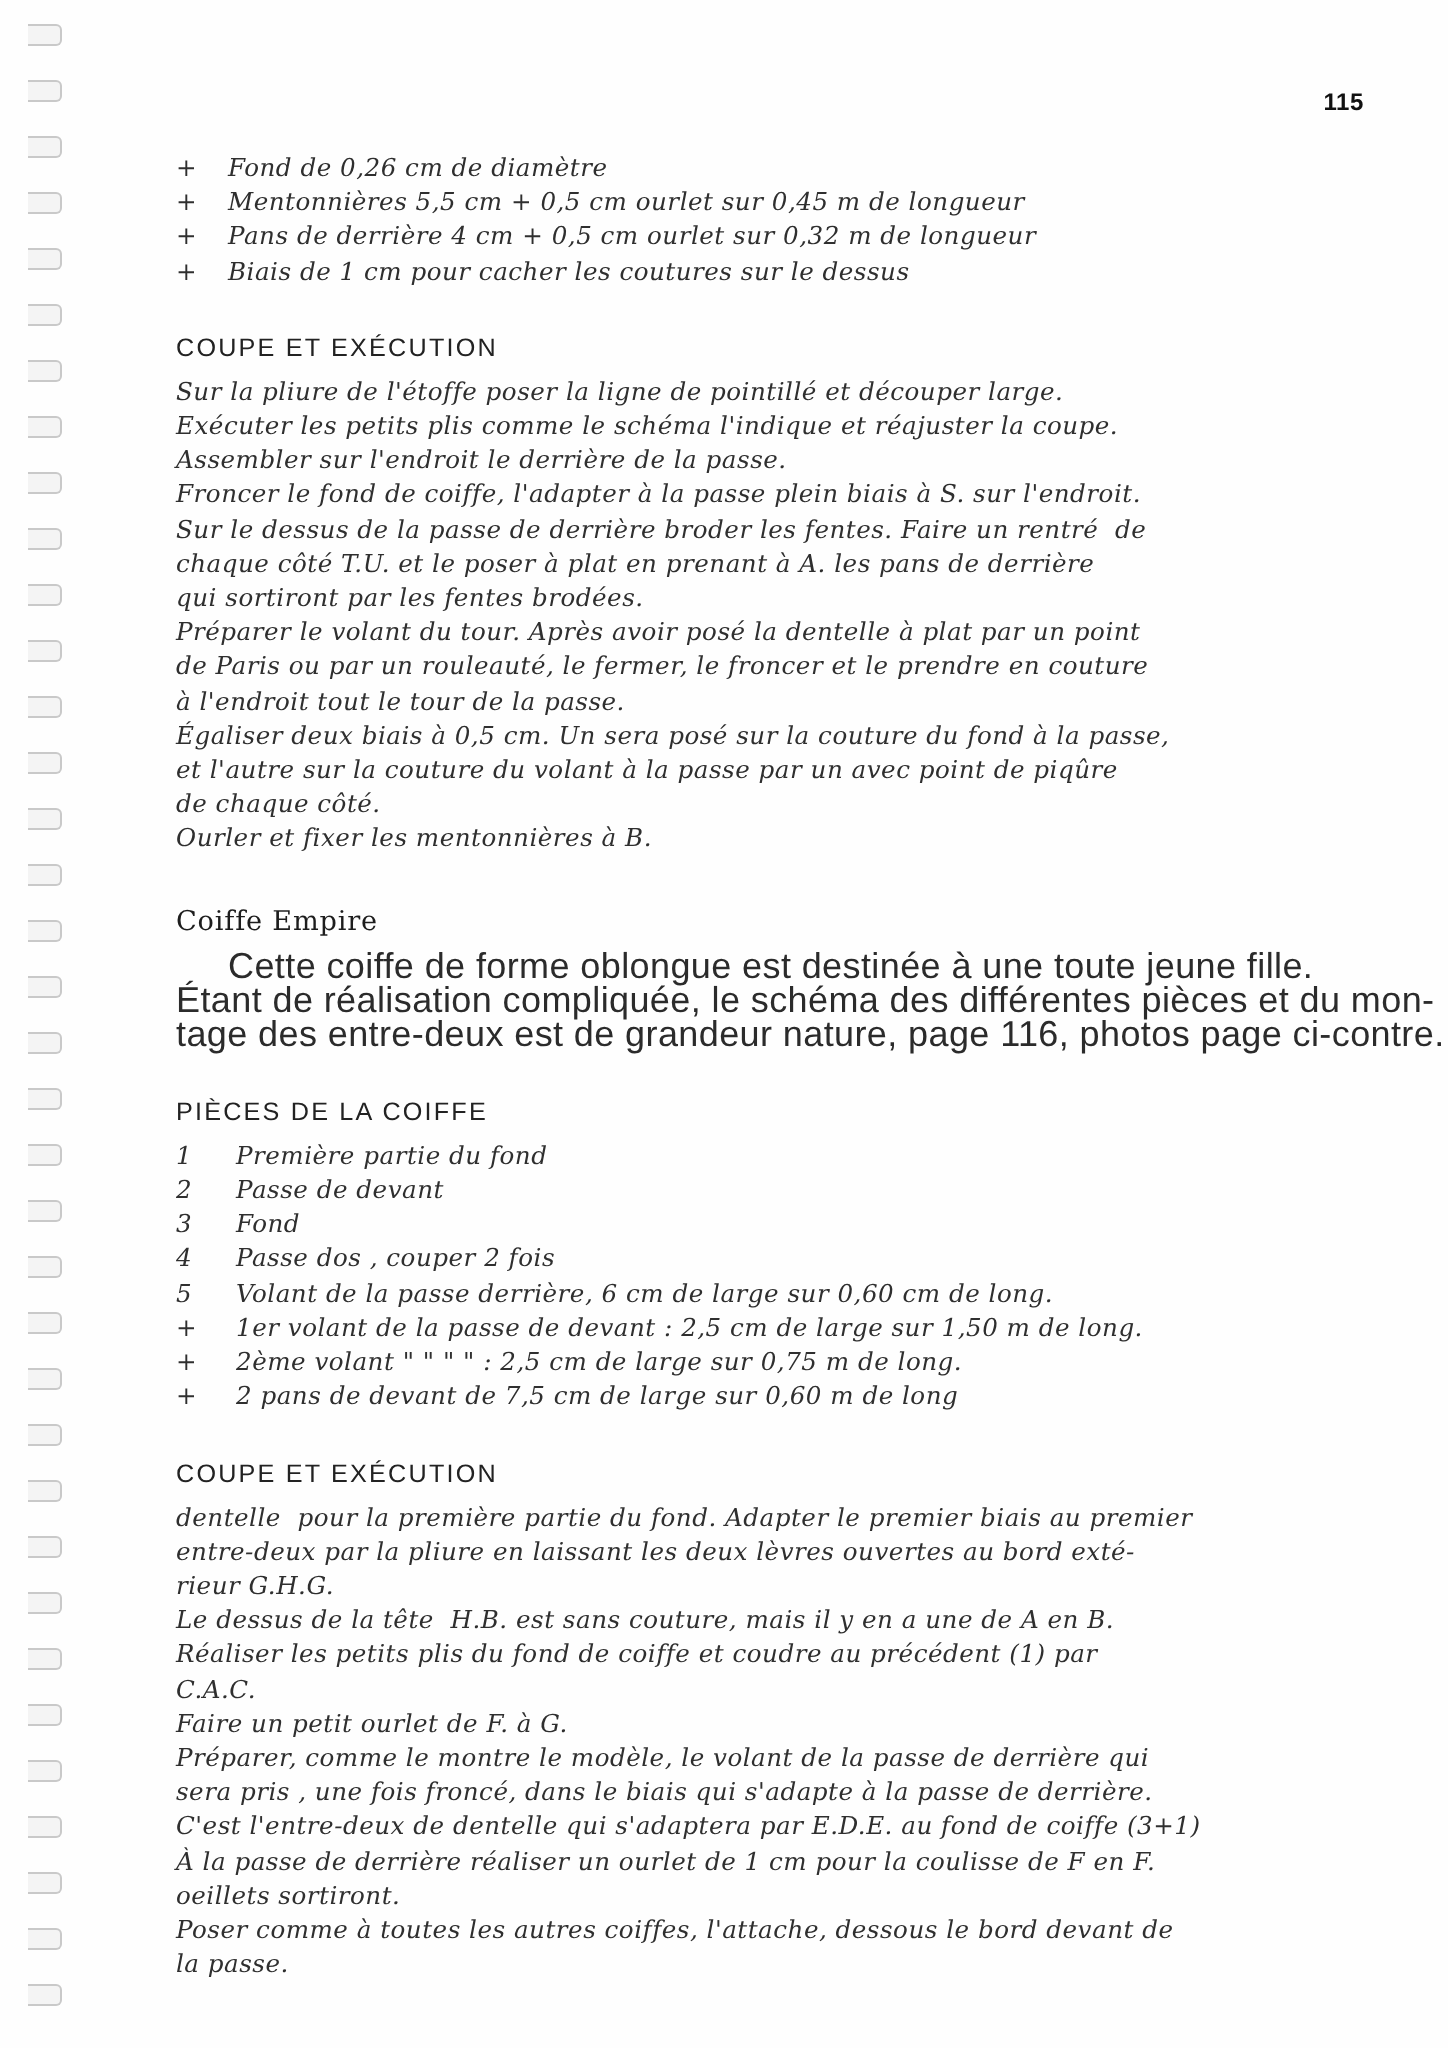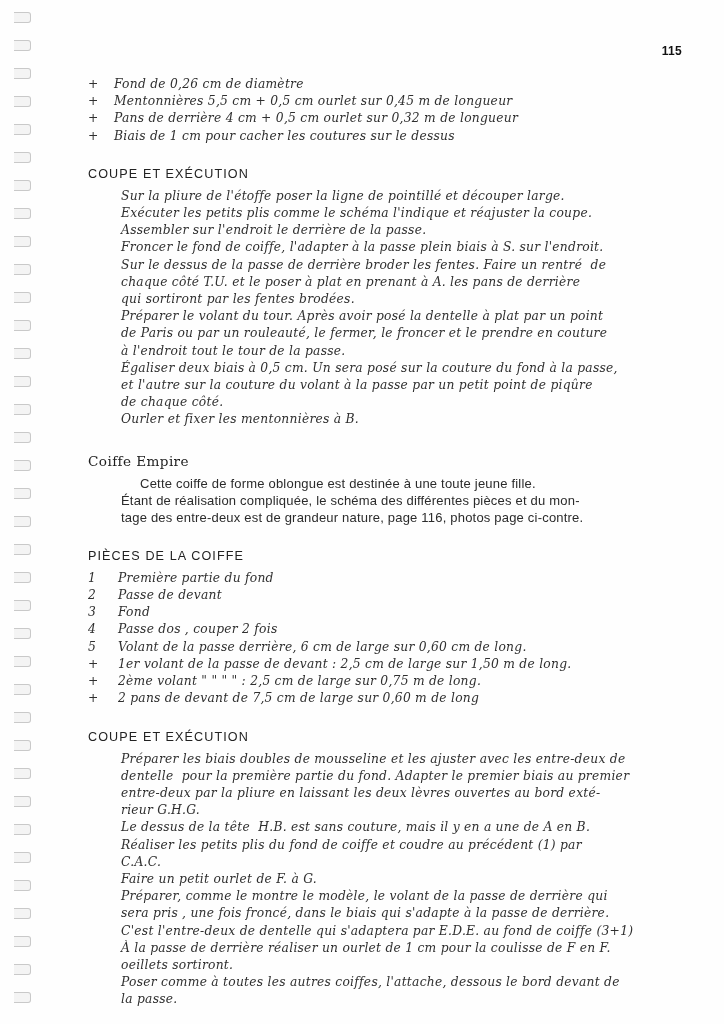--- a/index.html
+++ b/index.html
@@ -63,21 +63,21 @@
   .hand {
     font-family: "DejaVu Serif", serif;
     font-style: italic;
     font-size: 12.3px;
     line-height: 17.2px;
     color: #2f2f2f;
     letter-spacing: 0.25px;
   }
   .typed {
     font-family: "Liberation Sans", sans-serif;
-    font-size: 13px;
+    font-size: 18px;
     line-height: 17.4px;
     color: #2b2b2b;
     letter-spacing: 0.2px;
   }
 
   .plus-list {
     margin: 0;
   }
   .plus-row {
     display: flex;
@@ -126,21 +126,21 @@
   .num-mark {
     width: 30px;
     flex: 0 0 30px;
     font-family: "DejaVu Serif", serif;
     font-style: italic;
     font-size: 12.3px;
     color: #2f2f2f;
   }
   .num-text { flex: 1 1 auto; }
 
-  .block { margin-top: 2px; margin-left: 33px; }
+  .block { margin-top: 2px; }
 </style>
 </head>
 <body>
 
 <div class="binding">
     <div class="hole" style="top: 12px;"></div>
     <div class="hole" style="top: 40px;"></div>
     <div class="hole" style="top: 68px;"></div>
     <div class="hole" style="top: 96px;"></div>
     <div class="hole" style="top: 124px;"></div>
@@ -209,21 +209,21 @@
       <div class="para-line">Exécuter les petits plis comme le schéma l'indique et réajuster la coupe.</div>
       <div class="para-line">Assembler sur l'endroit le derrière de la passe.</div>
       <div class="para-line">Froncer le fond de coiffe, l'adapter à la passe plein biais à S. sur l'endroit.</div>
       <div class="para-line">Sur le dessus de la passe de derrière broder les fentes. Faire un rentré  de</div>
       <div class="para-line">chaque côté T.U. et le poser à plat en prenant à A. les pans de derrière</div>
       <div class="para-line">qui sortiront par les fentes brodées.</div>
       <div class="para-line">Préparer le volant du tour. Après avoir posé la dentelle à plat par un point</div>
       <div class="para-line">de Paris ou par un rouleauté, le fermer, le froncer et le prendre en couture</div>
       <div class="para-line">à l'endroit tout le tour de la passe.</div>
       <div class="para-line">Égaliser deux biais à 0,5 cm. Un sera posé sur la couture du fond à la passe,</div>
-      <div class="para-line">et l'autre sur la couture du volant à la passe par un petit point de piqûre</div>
+      <div class="para-line">et l'autre sur la couture du volant à la passe par un avec point de piqûre</div>
       <div class="para-line">de chaque côté.</div>
       <div class="para-line">Ourler et fixer les mentonnières à B.</div>
     </div>
 
     <div class="title-right">Coiffe Empire</div>
 
     <div class="typed block">
       <div class="para-line">     Cette coiffe de forme oblongue est destinée à une toute jeune fille.</div>
       <div class="para-line">Étant de réalisation compliquée, le schéma des différentes pièces et du mon-</div>
       <div class="para-line">tage des entre-deux est de grandeur nature, page 116, photos page ci-contre.</div>
@@ -262,21 +262,20 @@
       </div>
       <div class="num-row">
         <span class="num-mark">+</span>
         <span class="num-text">2 pans de devant de 7,5 cm de large sur 0,60 m de long</span>
       </div>
     </div>
 
     <div class="section-head">COUPE ET EXÉCUTION</div>
 
     <div class="hand block">
-      <div class="para-line">Préparer les biais doubles de mousseline et les ajuster avec les entre-deux de</div>
       <div class="para-line">dentelle  pour la première partie du fond. Adapter le premier biais au premier</div>
       <div class="para-line">entre-deux par la pliure en laissant les deux lèvres ouvertes au bord exté-</div>
       <div class="para-line">rieur G.H.G.</div>
       <div class="para-line">Le dessus de la tête  H.B. est sans couture, mais il y en a une de A en B.</div>
       <div class="para-line">Réaliser les petits plis du fond de coiffe et coudre au précédent (1) par</div>
       <div class="para-line">C.A.C.</div>
       <div class="para-line">Faire un petit ourlet de F. à G.</div>
       <div class="para-line">Préparer, comme le montre le modèle, le volant de la passe de derrière qui</div>
       <div class="para-line">sera pris , une fois froncé, dans le biais qui s'adapte à la passe de derrière.</div>
       <div class="para-line">C'est l'entre-deux de dentelle qui s'adaptera par E.D.E. au fond de coiffe (3+1)</div>

